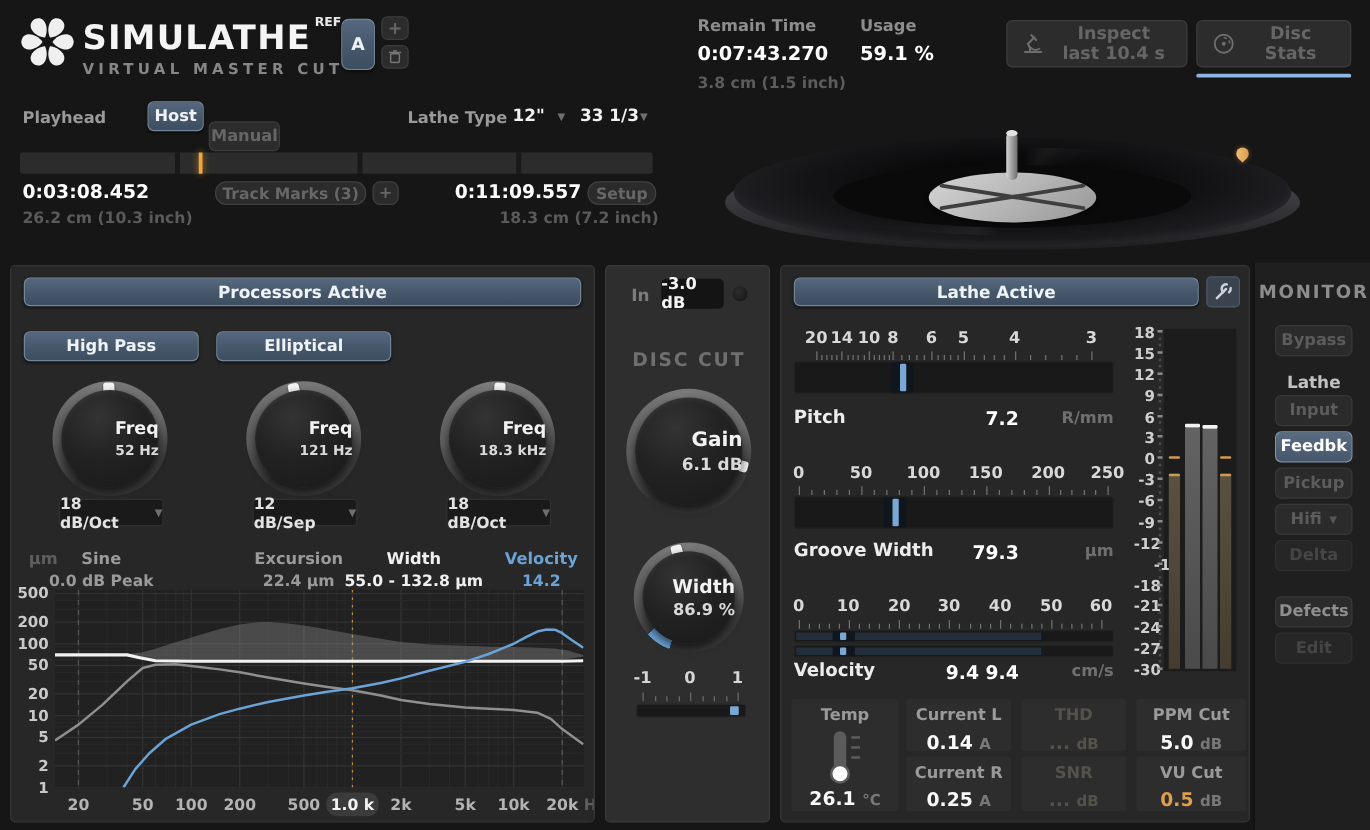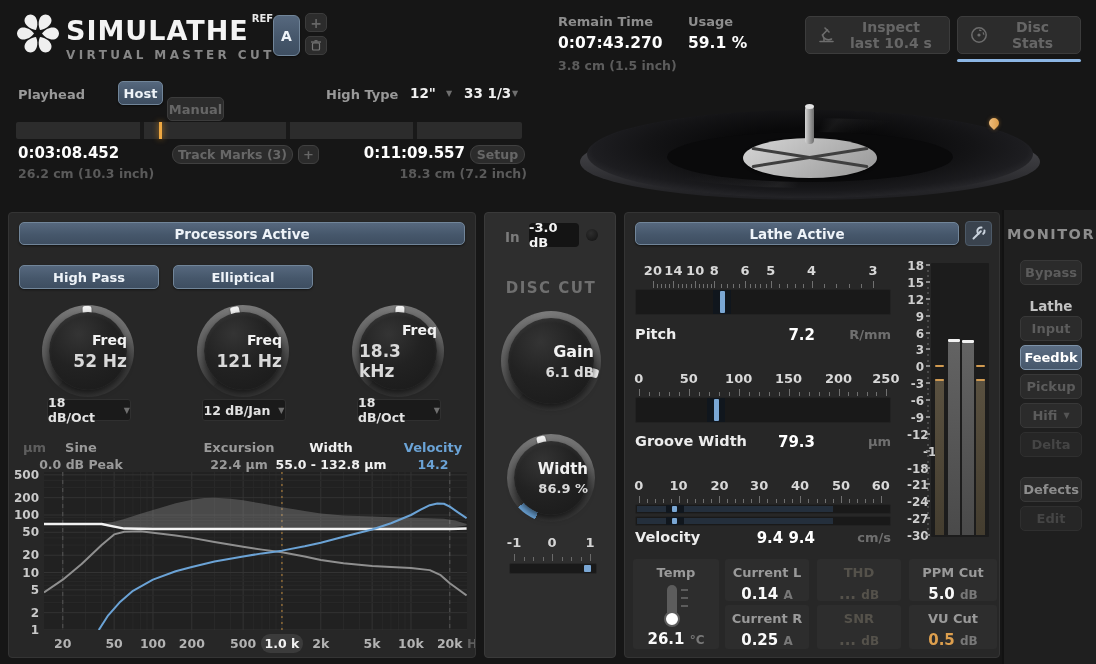--- a/index.html
+++ b/index.html
@@ -51,21 +51,21 @@
   .knob-blue { position:absolute; inset:0; border-radius:50%;
     background:conic-gradient(from 0deg, transparent 0deg 201deg, #6ba3d6 201deg 228deg, transparent 228deg 360deg); }
   .knob-face { position:absolute; inset:7px; border-radius:50%;
     background:radial-gradient(circle at 38% 28%, #343434 0%, #222 45%, #191919 100%);
     box-shadow:inset 0 2px 4px rgba(255,255,255,.06), 0 3px 7px rgba(0,0,0,.6);
     display:flex; flex-direction:column; align-items:flex-end; justify-content:center; gap:3px; }
   .knob-ind { position:absolute; inset:0; }
   .knob-ind i { position:absolute; top:1px; left:50%; width:9px; height:13px; margin-left:-4.5px;
     background:#f2f2f2; border-radius:2.5px; box-shadow:0 1px 2px rgba(0,0,0,.6); }
   .knob-label { font-size:14px; font-weight:bold; color:#f2f2f2; }
-  .knob-value { font-size:17px; font-weight:bold; color:#d9d9d9; }
+  .knob-value { font-size:11px; font-weight:bold; color:#d9d9d9; }
 
   .dropdown { background:#1a1a1a; border:1px solid #303030; border-radius:3px; color:#e2e2e2;
     font-size:12.5px; font-weight:bold; display:flex; align-items:center; justify-content:center; gap:8px; }
 
   
   .leg-item { position:absolute; text-align:center; transform:translateX(-50%); }
   .leg-l1 { font-size:13px; font-weight:bold; }
   .leg-l2 { font-size:12.5px; font-weight:bold; margin-top:2px; }
 
   
@@ -188,21 +188,21 @@
       <circle cx="9" cy="9" r="1.6" fill="#6d6d6d"></circle>
       <path d="M9 4.2 a4.8 4.8 0 0 1 4.8 4.8" fill="none" stroke="#6d6d6d" stroke-width="1.2" stroke-dasharray="2.5 2"></path>
     </svg>
     <span>Disc Stats</span>
   </div>
   <div class="abs" style="left:957px;top:59px;width:124px;height:3px;background:#8cb6e4;border-radius:2px;"></div>
 
   <div class="abs row-label" style="left:18px;top:87px;">Playhead</div>
   <div class="abs btn-blue flexc" style="left:118px;top:81px;width:45px;height:24px;font-size:13px;">Host</div>
   <div class="abs btn-dark flexc" style="left:167px;top:97px;width:57px;height:24px;font-size:13px;">Manual</div>
-  <div class="abs row-label" style="left:326px;top:87px;">High Type</div>
+  <div class="abs row-label" style="left:326px;top:87px;">Lathe Type</div>
   <div class="abs" style="left:410px;top:85px;font-size:13.5px;font-weight:bold;color:#f0f0f0;"><span>12"</span></div>
   <div class="abs caret" style="left:446px;top:89px;">▼</div>
   <div class="abs" style="left:464px;top:85px;font-size:13.5px;font-weight:bold;color:#f0f0f0;"><span>33 1/3</span></div>
   <div class="abs caret" style="left:512px;top:89px;">▼</div>
 
   <div id="tl-bar" class="abs" style="left:16px;top:122px;width:506px;height:17px;">
       <div class="tl-mark" style="left: 24.5%;"></div>
       <div class="tl-mark" style="left: 53.4%;"></div>
       <div class="tl-mark" style="left: 78.5%;"></div>
       <div id="tl-playhead" style="left: 28.3%;"></div>
@@ -264,21 +264,21 @@
         <div class="knob-label">Freq</div>
         <div class="knob-value">18.3 kHz</div>
       </div>
     </div>
 
     <div class="abs dropdown" style="left:38px;top:186px;width:84px;height:22px;">
       <span>18 dB/Oct</span>
         <span class="caret">▼</span>
     </div>
     <div class="abs dropdown" style="left:193px;top:186px;width:84px;height:22px;">
-      <span>12 dB/Jan</span>
+      <span>12 dB/Sep</span>
         <span class="caret">▼</span>
     </div>
     <div class="abs dropdown" style="left:348px;top:186px;width:84px;height:22px;">
       <span>18 dB/Oct</span>
         <span class="caret">▼</span>
     </div>
 
     <div class="abs" id="chart-legend" style="left:0;top:227px;width:466px;height:28px;">
         <div style="position: absolute; left: 14px; top: 0px; font-size: 13px; font-weight: bold; color: rgb(94, 94, 94);">µm</div>
         <div class="leg-item" style="left: 72px; top: 0px;">

